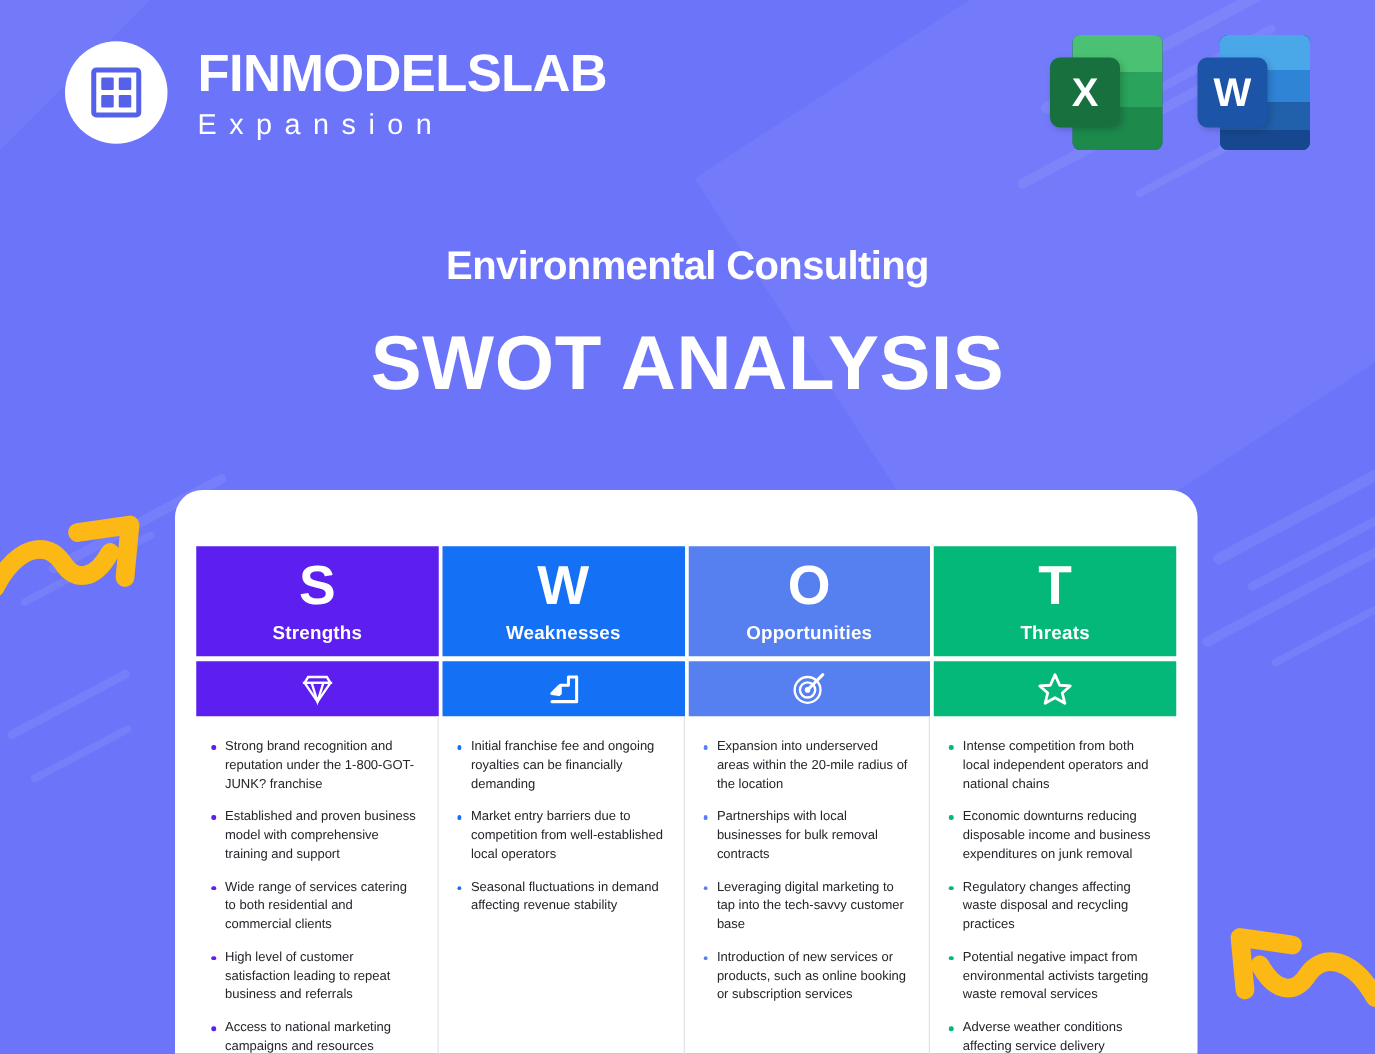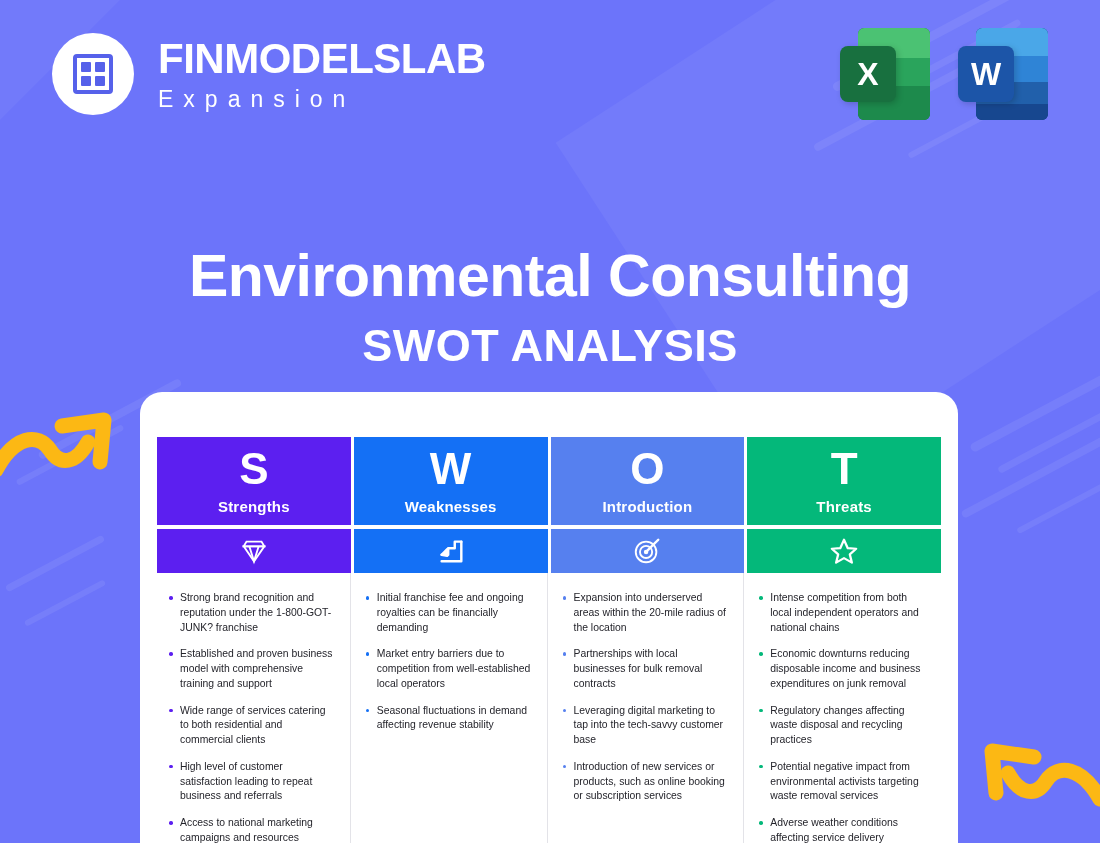--- a/index.html
+++ b/index.html
@@ -88,26 +88,26 @@
   .word .oi-body { background:#10387a; }
   .word .r1 { top:0;  height:28px; background:#4aa7e8; }
   .word .r2 { top:28px; height:26px; background:#2f84d6; }
   .word .r3 { top:54px; height:22px; background:#2160ab; }
   .word .r4 { top:76px; height:16px; background:#17478f; }
   .word .oi-tile { background:#1c55a8; }
 
   
   .titles { position:absolute; top:195px; left:0; width:1100px; text-align:center; }
   .title-main {
-    font-size:59px; font-weight:bold; color:#ffffff;
-    letter-spacing:-0.5px; line-height:1.12;margin-top:48px;
+    font-size:32px; font-weight:bold; color:#ffffff;
+    letter-spacing:-0.5px; line-height:1.12;
   }
   .title-sub {
-    font-size:45px; font-weight:bold; color:#ffffff;
-    letter-spacing:0.5px; margin-top:12px; line-height:1.1;
+    font-size:61px; font-weight:bold; color:#ffffff;
+    letter-spacing:0.5px; margin-top:26px; line-height:1.1;
   }
 
   
   .arrow { position:absolute; pointer-events:none; }
   .arrow-tl { left:-8px; top:398px; }
   .arrow-br { right:-4px; bottom:12px; }
 
   
   .card {
     position:absolute;
@@ -246,21 +246,21 @@
     <div class="head-cell" style="background: rgb(92, 31, 240);">
       <div class="head-letter">S</div>
       <div class="head-label">Strengths</div>
     </div>
     <div class="head-cell" style="background: rgb(20, 112, 245);">
       <div class="head-letter">W</div>
       <div class="head-label">Weaknesses</div>
     </div>
     <div class="head-cell" style="background: rgb(86, 128, 239);">
       <div class="head-letter">O</div>
-      <div class="head-label">Introduction</div>
+      <div class="head-label">Opportunities</div>
     </div>
     <div class="head-cell" style="background: rgb(4, 184, 122);">
       <div class="head-letter">T</div>
       <div class="head-label">Threats</div>
     </div>
   </div>
 
   <div class="swot-grid">
     <div class="icon-cell" style="background: rgb(92, 31, 240);">
       <svg width="30" height="30" viewBox="0 0 32 32" fill="none" stroke="#fff" stroke-width="2">

